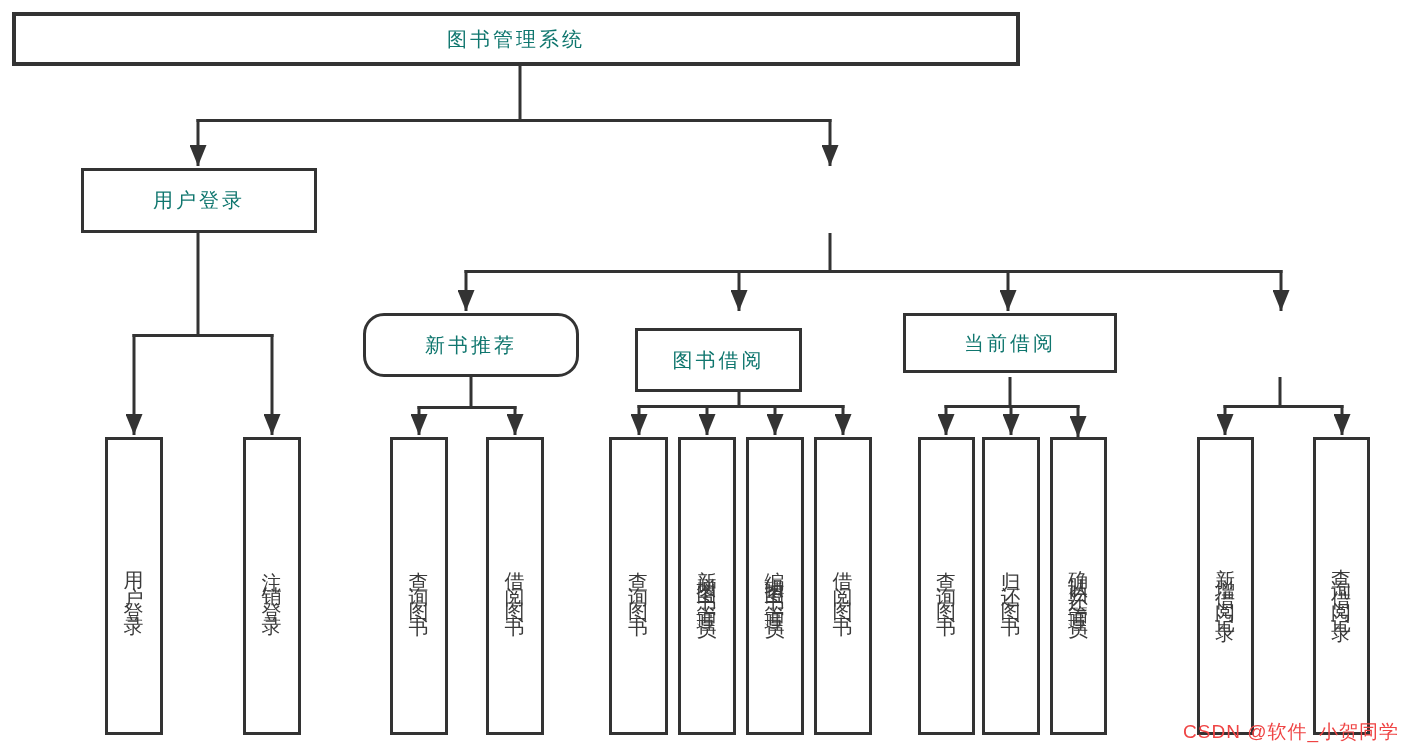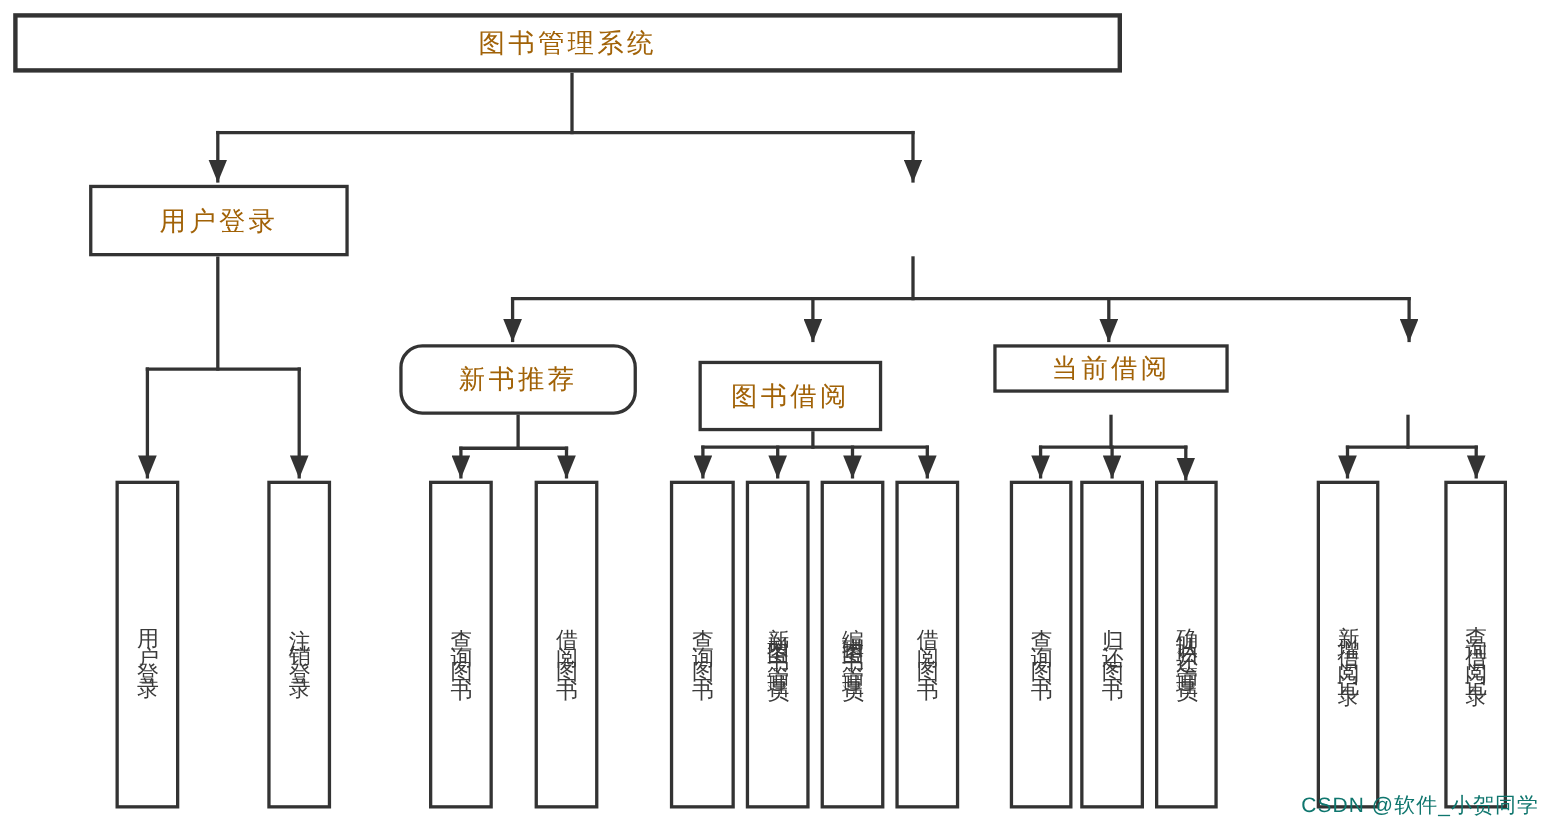--- a/index.html
+++ b/index.html
@@ -26,40 +26,40 @@
     position: absolute;
     box-sizing: border-box;
     background: #ffffff;
     border: 3px solid #333333;
     display: flex;
     align-items: center;
     justify-content: center;
     z-index: 2;
   }
   .hbox .label {
-    font-size: 24px;
+    font-size: 20px;
     letter-spacing: 3px;
-    color: #a16207;
+    color: #0f766e;
     white-space: nowrap;
   }
   .root-box { border-width: 4px; }
   .vbox .label {
     writing-mode: vertical-rl;
     text-orientation: mixed;
     font-size: 20px;
     color: #3a3a3a;
     line-height: 1;
   }
   
   #n-root  { left: 12px;   top: 12px;  width: 1008px; height: 54px; }
   #n-l2a   { left: 81px;   top: 168px; width: 236px;  height: 65px; }
   #n-l2b   { left: 712px;  top: 168px; width: 235px;  height: 65px; }
   #n-l3a   { left: 363px;  top: 313px; width: 216px;  height: 64px; border-radius: 21px; }
   #n-l3b   { left: 635px;  top: 328px; width: 167px;  height: 64px; }
-  #n-l3c   { left: 903px;  top: 313px; width: 214px;  height: 44px; justify-content: center; }
+  #n-l3c   { left: 903px;  top: 313px; width: 214px;  height: 60px; justify-content: center; }
   #n-l3d   { left: 1173px; top: 313px; width: 212px;  height: 64px; }
   .leaf    { top: 437px; height: 298px; width: 58px; }
   #n-g1-1  { left: 105px; }
   #n-g1-2  { left: 243px; }
   #n-g2-1  { left: 390px; }
   #n-g2-2  { left: 486px; }
   #n-g3-1  { left: 609px; width: 59px; }
   #n-g3-2  { left: 678px; }
   #n-g3-3  { left: 746px; }
   #n-g3-4  { left: 814px; }
@@ -67,21 +67,21 @@
   #n-g4-2  { left: 982px; }
   #n-g4-3  { left: 1050px; width: 57px; }
   #n-g5-1  { left: 1197px; width: 57px; }
   #n-g5-2  { left: 1313px; width: 57px; }
   #watermark {
     position: absolute;
     right: 6px;
     bottom: 2px;
     font-size: 19px;
     letter-spacing: 1px;
-    color: #0f766e;
+    color: #ef4444;
     z-index: 3;
     white-space: nowrap;
   }
 </style>
 </head>
 <body>
 
 <div id="stage">
 
   <svg id="connector-layer" viewBox="0 0 1405 747" xmlns="http://www.w3.org/2000/svg" aria-hidden="true">

